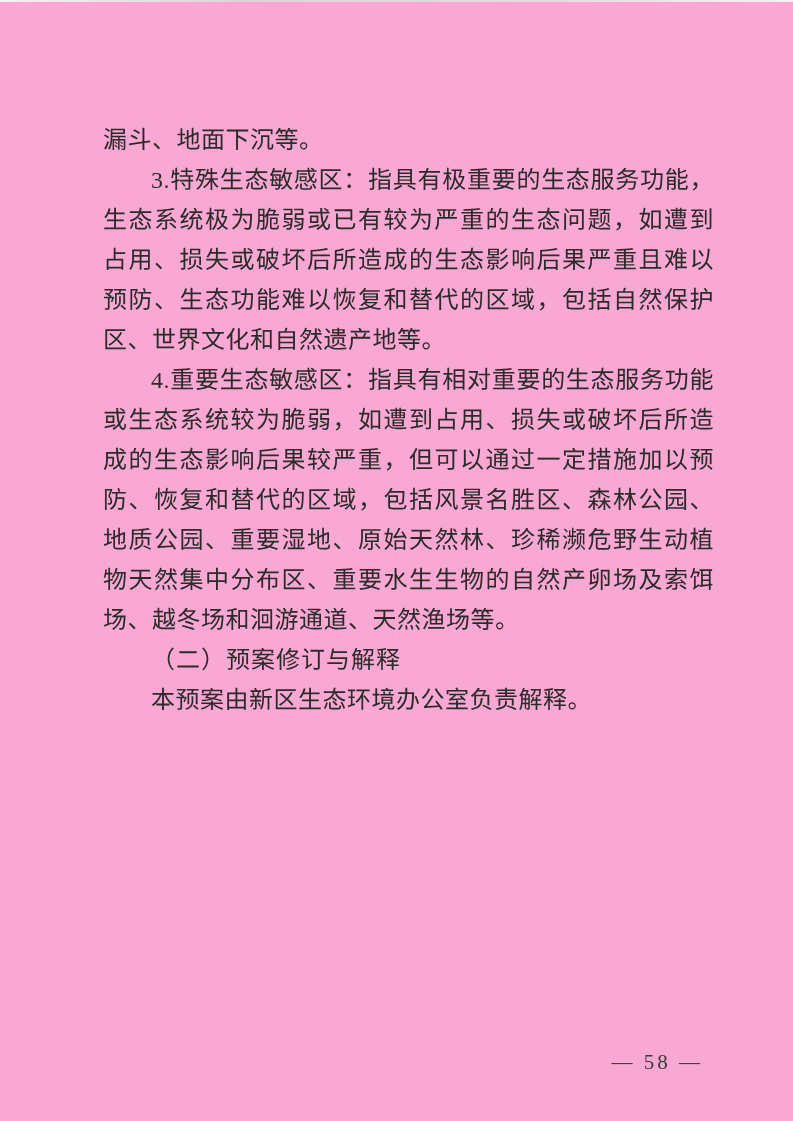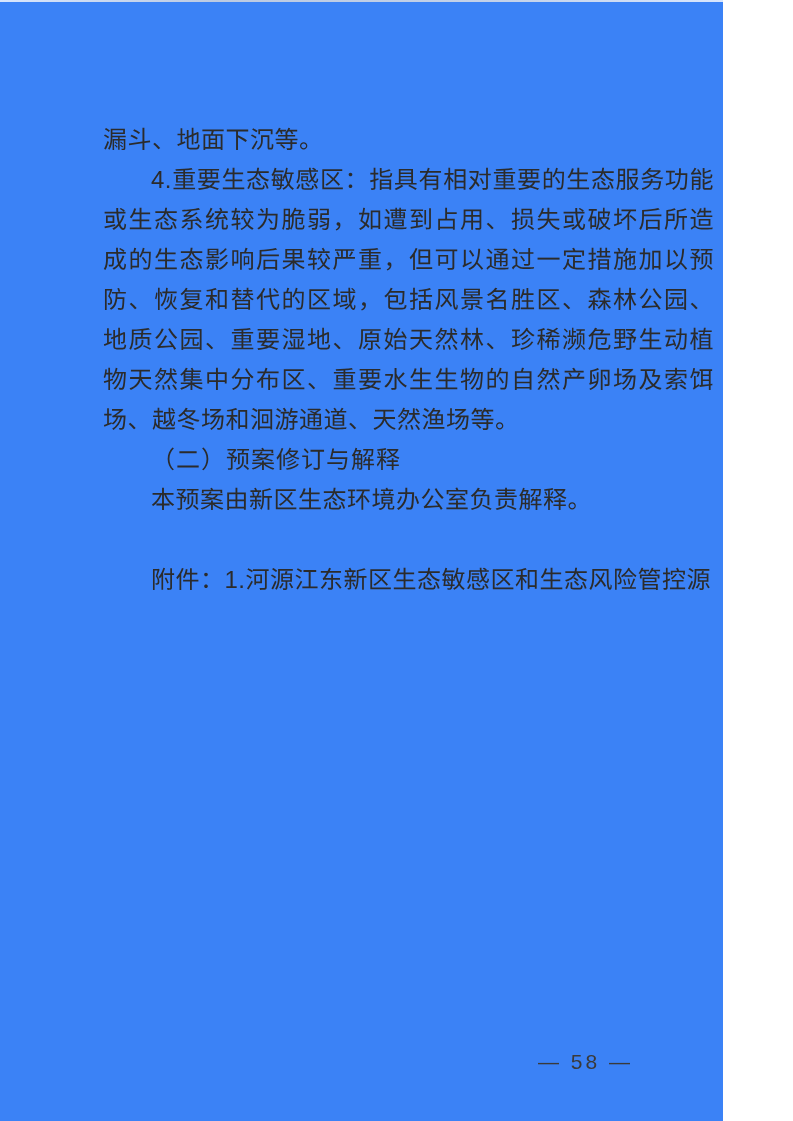--- a/index.html
+++ b/index.html
@@ -2,25 +2,25 @@
 <html lang="zh-CN"><head>
 <meta charset="utf-8">
 <style>
   html, body {
     margin: 0;
     padding: 0;
     background: #ffffff;
   }
   .page {
     position: relative;
-    width: 723px;
+    width: 793px;
     height: 1121px;
-    background: #3b82f6;
+    background: #f9a8d4;
     overflow: hidden;
-    font-family: Liberation Sans, sans-serif;
+    font-family: Liberation Serif, serif;
     color: #2b2b2b;
   }
   .scan-edge {
     position: absolute;
     top: 0;
     left: 0;
     right: 0;
     height: 2px;
     background: linear-gradient(90deg, #ffffff 0%, #dcdcdc 30%, #e6e6e6 70%, #ffffff 100%);
     opacity: 0.8;
@@ -60,28 +60,28 @@
 </style>
 </head>
 <body>
 
 <div class="page">
   <div class="scan-edge"></div>
 
   <main class="content">
     <p>漏斗、地面下沉等。</p>
 
+    <p class="indent">3.特殊生态敏感区：指具有极重要的生态服务功能，生态系统极为脆弱或已有较为严重的生态问题，如遭到占用、损失或破坏后所造成的生态影响后果严重且难以预防、生态功能难以恢复和替代的区域，包括自然保护区、世界文化和自然遗产地等。</p>
 
     <p class="indent">4.重要生态敏感区：指具有相对重要的生态服务功能或生态系统较为脆弱，如遭到占用、损失或破坏后所造成的生态影响后果较严重，但可以通过一定措施加以预防、恢复和替代的区域，包括风景名胜区、森林公园、地质公园、重要湿地、原始天然林、珍稀濒危野生动植物天然集中分布区、重要水生生物的自然产卵场及索饵场、越冬场和洄游通道、天然渔场等。</p>
 
 
     <p class="indent section-heading">（二）预案修订与解释</p>
 
     <p class="indent">本预案由新区生态环境办公室负责解释。</p>
 
 
 
 
-    <p class="indent attachment">附件：1.河源江东新区生态敏感区和生态风险管控源</p>
   </main>
 
   <div class="page-number">— 58 —</div>
 </div>
 
 </body></html>

